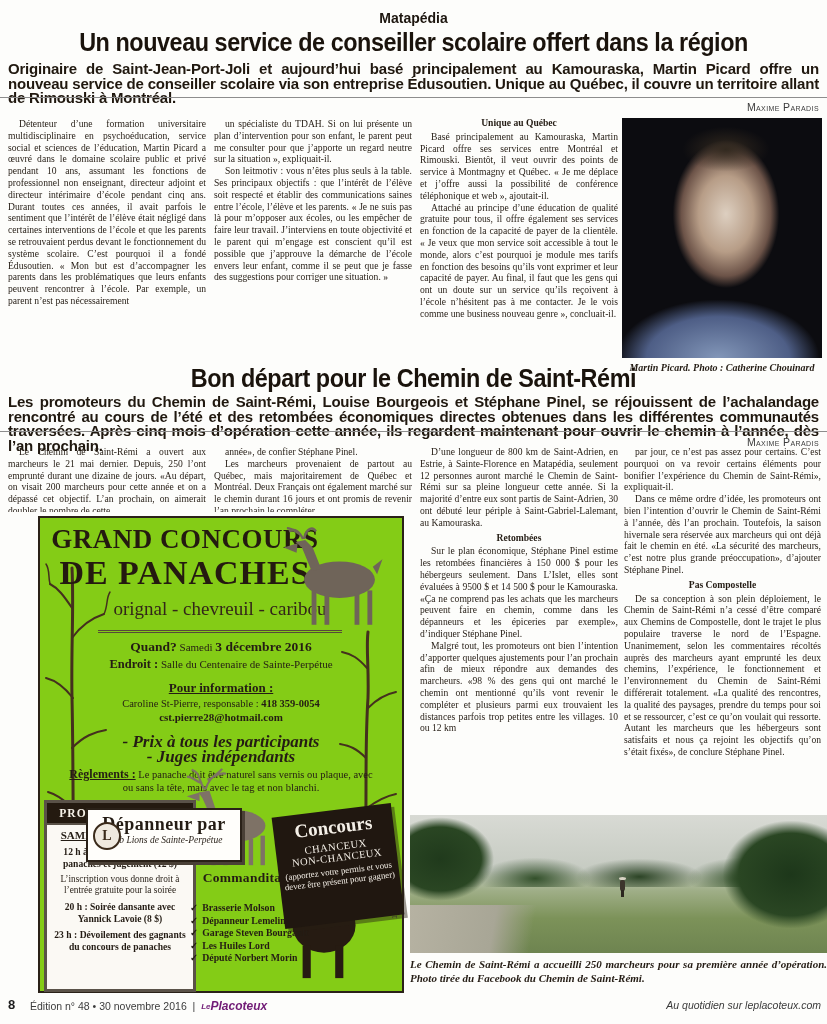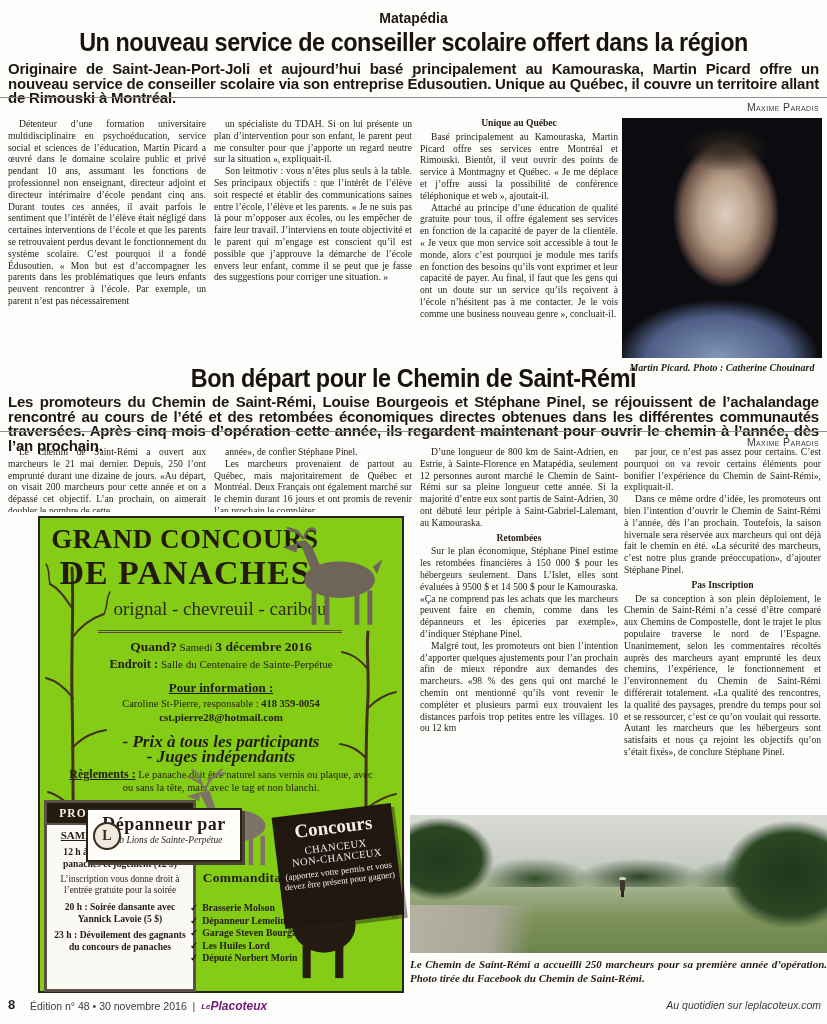--- a/index.html
+++ b/index.html
@@ -172,21 +172,21 @@
   </div>
   <div class="abs col c-a2-3">
     <p>D’une longueur de 800 km de Saint-Adrien, en Estrie, à Sainte-Florence en Matapédia, seulement 12 personnes auront marché le Chemin de Saint-Rémi sur sa pleine longueur cette année. Si la majorité d’entre eux sont partis de Saint-Adrien, 30 ont débuté leur périple à Saint-Gabriel-Lalemant, au Kamouraska.</p>
     <p class="subhead">Retombées</p>
     <p>Sur le plan économique, Stéphane Pinel estime les retombées financières à 150 000 $ pour les hébergeurs seulement. Dans L’Islet, elles sont évaluées à 9500 $ et 14 500 $ pour le Kamouraska. «Ça ne comprend pas les achats que les marcheurs peuvent faire en chemin, comme dans les dépanneurs et les épiceries par exemple», d’indiquer Stéphane Pinel.</p>
     <p>Malgré tout, les promoteurs ont bien l’intention d’apporter quelques ajustements pour l’an prochain afin de mieux répondre aux demandes des marcheurs. «98 % des gens qui ont marché le chemin ont mentionné qu’ils vont revenir le compléter et plusieurs parmi eux trouvaient les distances parfois trop petites entre les villages. 10 ou 12 km</p>
   </div>
   <div class="abs col c-a2-4">
     <p>par jour, ce n’est pas assez pour certains. C’est pourquoi on va revoir certains éléments pour bonifier l’expérience du Chemin de Saint-Rémi», expliquait-il.</p>
     <p>Dans ce même ordre d’idée, les promoteurs ont bien l’intention d’ouvrir le Chemin de Saint-Rémi à l’année, dès l’an prochain. Toutefois, la saison hivernale sera réservée aux marcheurs qui ont déjà fait le chemin en été. «La sécurité des marcheurs, c’est notre plus grande préoccupation», d’ajouter Stéphane Pinel.</p>
-    <p class="subhead">Pas Inscription</p>
+    <p class="subhead">Pas Compostelle</p>
     <p>De sa conception à son plein déploiement, le Chemin de Saint-Rémi n’a cessé d’être comparé aux Chemins de Compostelle, dont le trajet le plus populaire traverse le nord de l’Espagne. Unanimement, selon les commentaires récoltés auprès des marcheurs ayant emprunté les deux chemins, l’expérience, le fonctionnement et l’environnement du Chemin de Saint-Rémi différerait totalement. «La qualité des rencontres, la qualité des paysages, prendre du temps pour soi et se ressourcer, c’est ce qu’on voulait qui ressorte. Autant les marcheurs que les hébergeurs sont satisfaits et nous ça rejoint les objectifs qu’on s’était fixés», de conclure Stéphane Pinel.</p>
   </div>
 
   <div class="abs ad">
     <svg class="svg-treeL" viewBox="0 0 70 420" fill="none" stroke="#44301e" stroke-width="3" stroke-linecap="round">
       <path d="M34 418 C30 330 32 240 30 150 C29 100 32 60 30 20"></path>
       <path d="M30 60 C22 48 16 40 8 36 M30 90 C40 76 50 70 62 66 M31 150 C20 136 12 132 4 130 M30 200 C42 188 52 184 64 182 M31 260 C20 250 14 246 6 244 M32 320 C44 310 54 306 66 304" stroke-width="2"></path>
       <path d="M8 36 C6 28 8 22 4 16 M62 66 C66 58 64 50 68 44" stroke-width="1.5"></path>
     </svg>
     <svg class="svg-treeR" viewBox="0 0 66 250" fill="none" stroke="#44301e" stroke-width="3" stroke-linecap="round">
@@ -252,21 +252,21 @@
       <div class="ad-conc-t">Concours</div>
       <div class="ad-conc-l"><span>CHANCEUX</span><br><span>NON-CHANCEUX</span></div>
       <div class="ad-conc-n">(apportez votre permis et vous devez être présent pour gagner)</div>
     </div>
 
     <div class="abs ad-prog">
       <div class="ad-prog-h">PROGRAMMATION</div>
       <div class="ad-prog-d">SAMEDI 3 DÉCEMBRE</div>
       <div class="ad-prog-i"><b>12 h à 18 h :</b>&nbsp;<span>Inscription des panaches et jugement (12 $)</span></div>
       <div class="ad-prog-n">L’inscription vous donne droit à l’entrée gratuite pour la soirée</div>
-      <div class="ad-prog-i"><b>20 h :</b>&nbsp;<span>Soirée dansante avec Yannick Lavoie (5 $)</span></div>
+      <div class="ad-prog-i"><b>20 h :</b>&nbsp;<span>Soirée dansante avec Yannick Lavoie (8 $)</span></div>
       <div class="ad-prog-i"><b>23 h :</b>&nbsp;<span>Dévoilement des gagnants du concours de panaches</span></div>
     </div>
 
     <div class="abs ad-spons">
       <div class="ad-spons-t">Commanditaires</div>
       <div class="ad-spons-o">OR :</div>
       <div class="sp-row"><span class="chk">✓</span><span>Brasserie Molson</span></div>
       <div class="sp-row"><span class="chk">✓</span><span>Dépanneur Lemelin</span></div>
       <div class="sp-row"><span class="chk">✓</span><span>Garage Steven Bourgault</span></div>
       <div class="sp-row"><span class="chk">✓</span><span>Les Huiles Lord</span></div>

